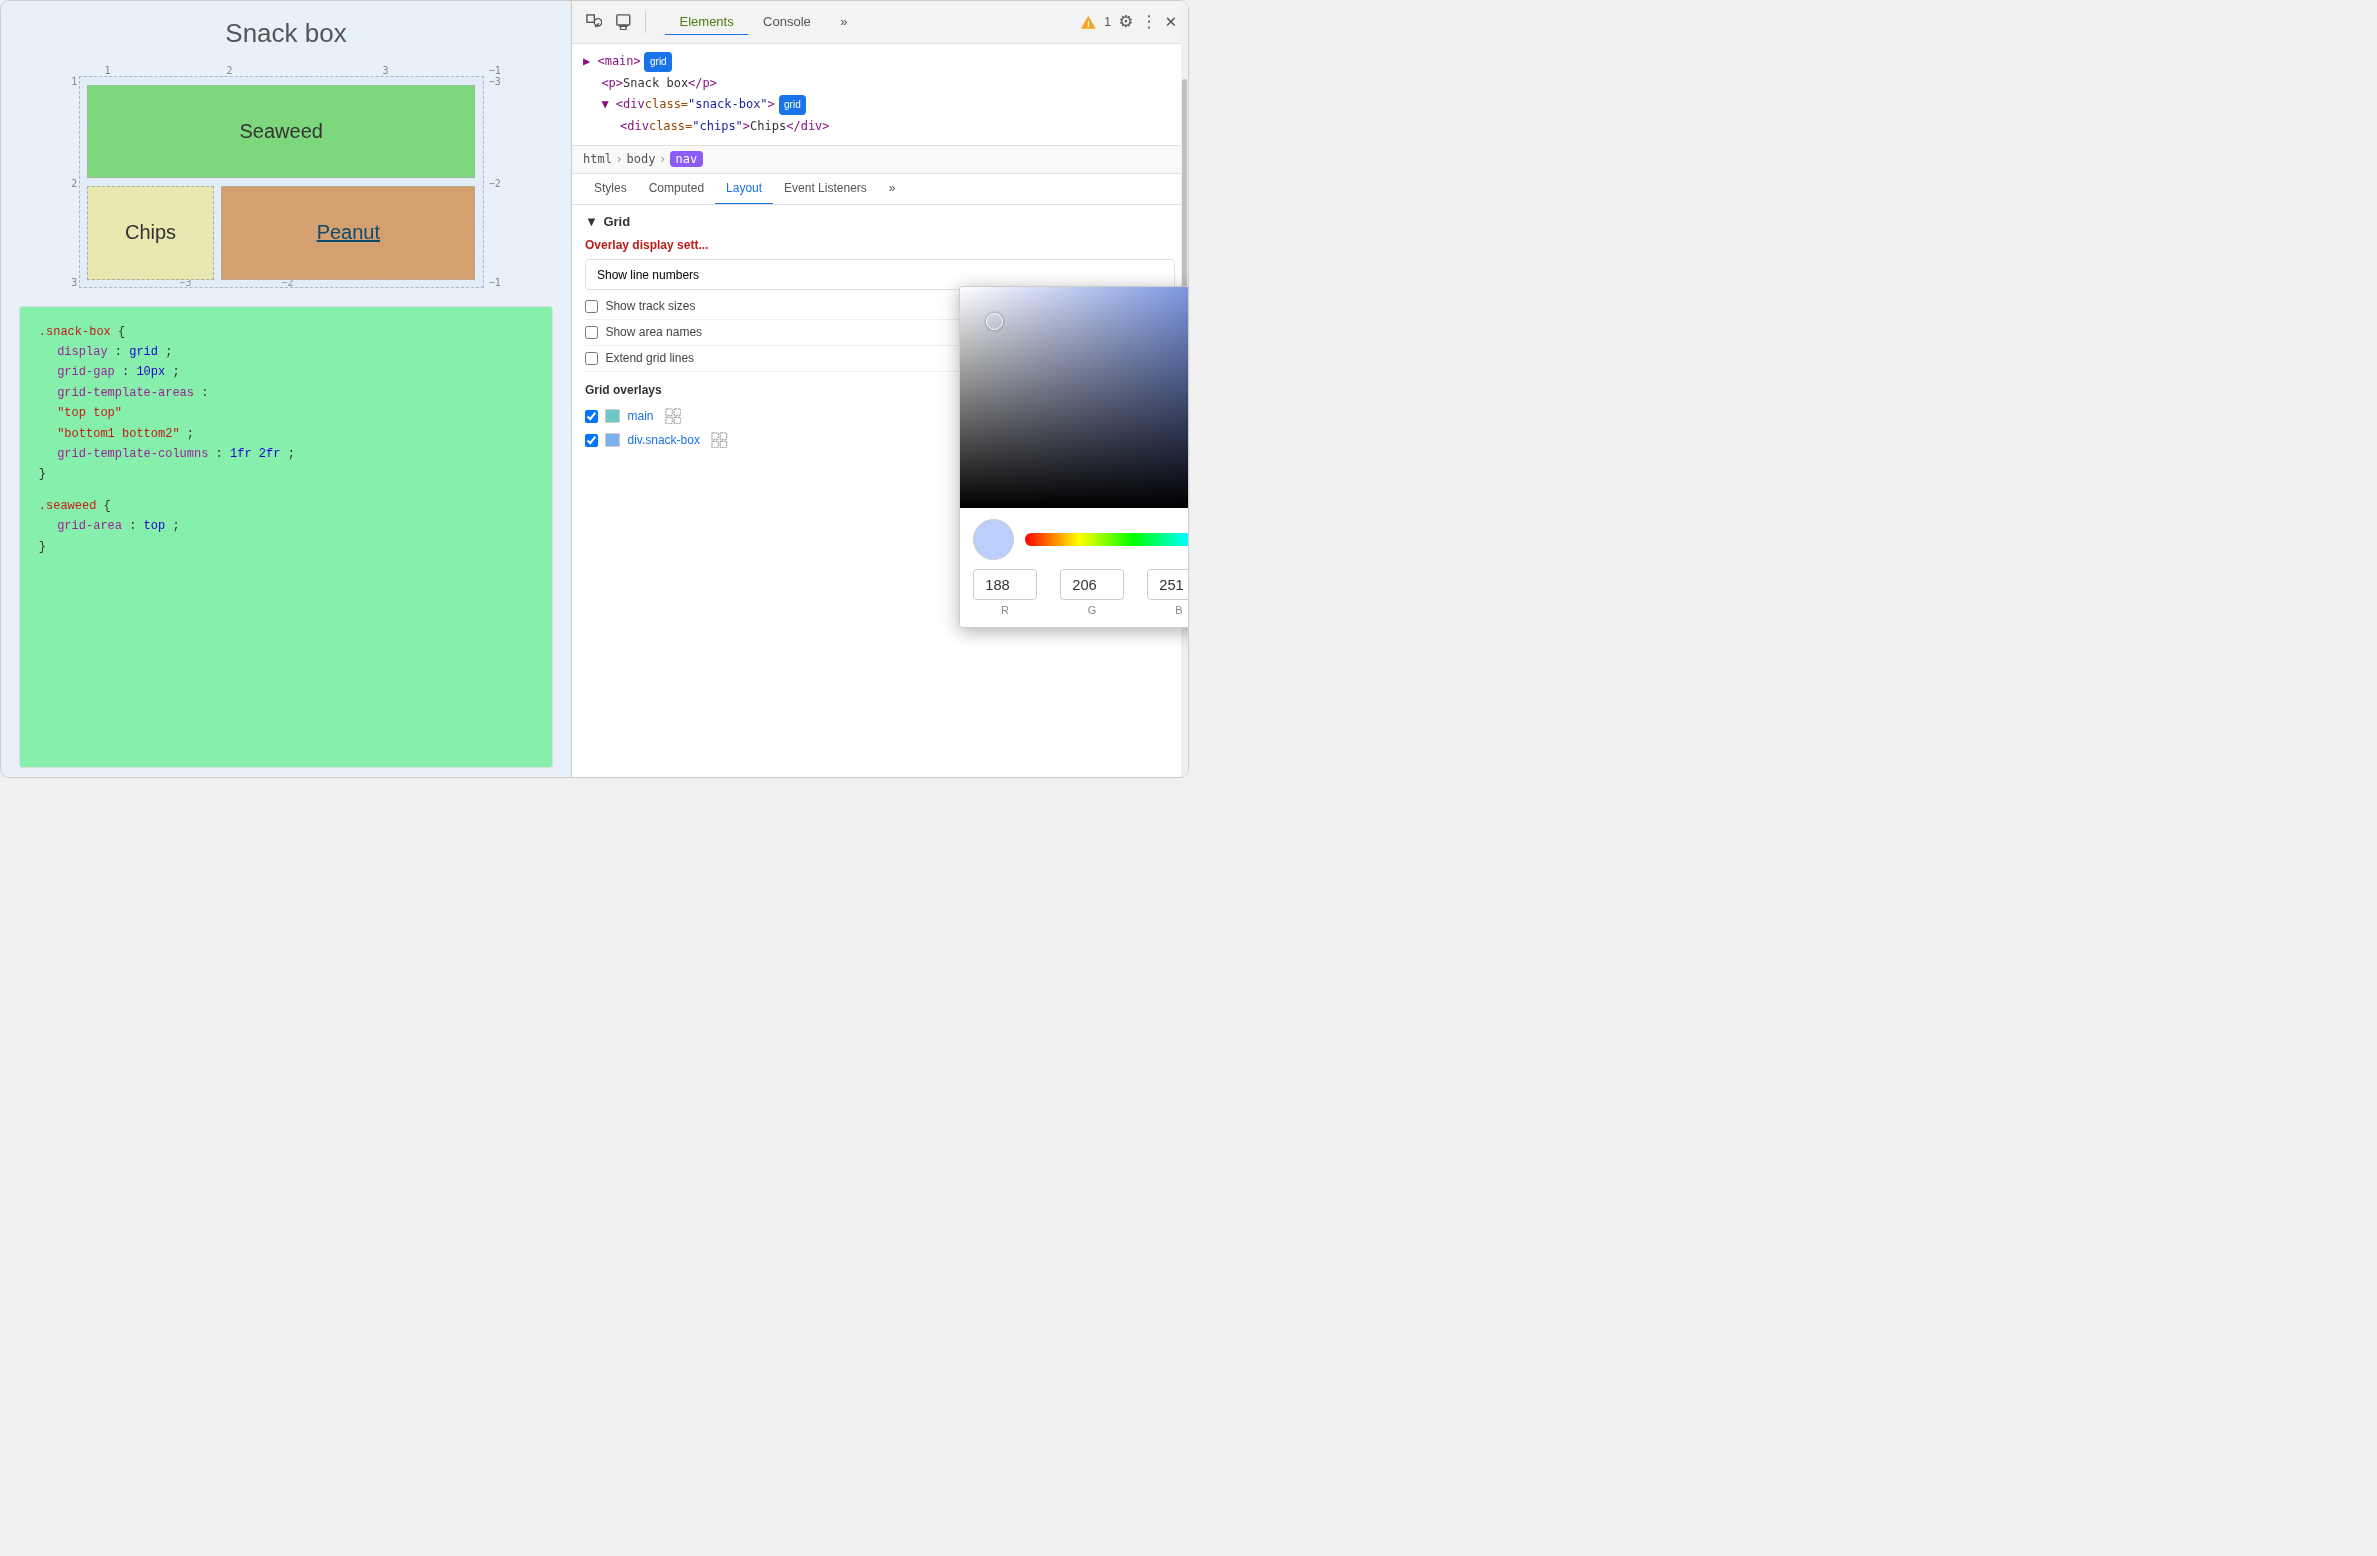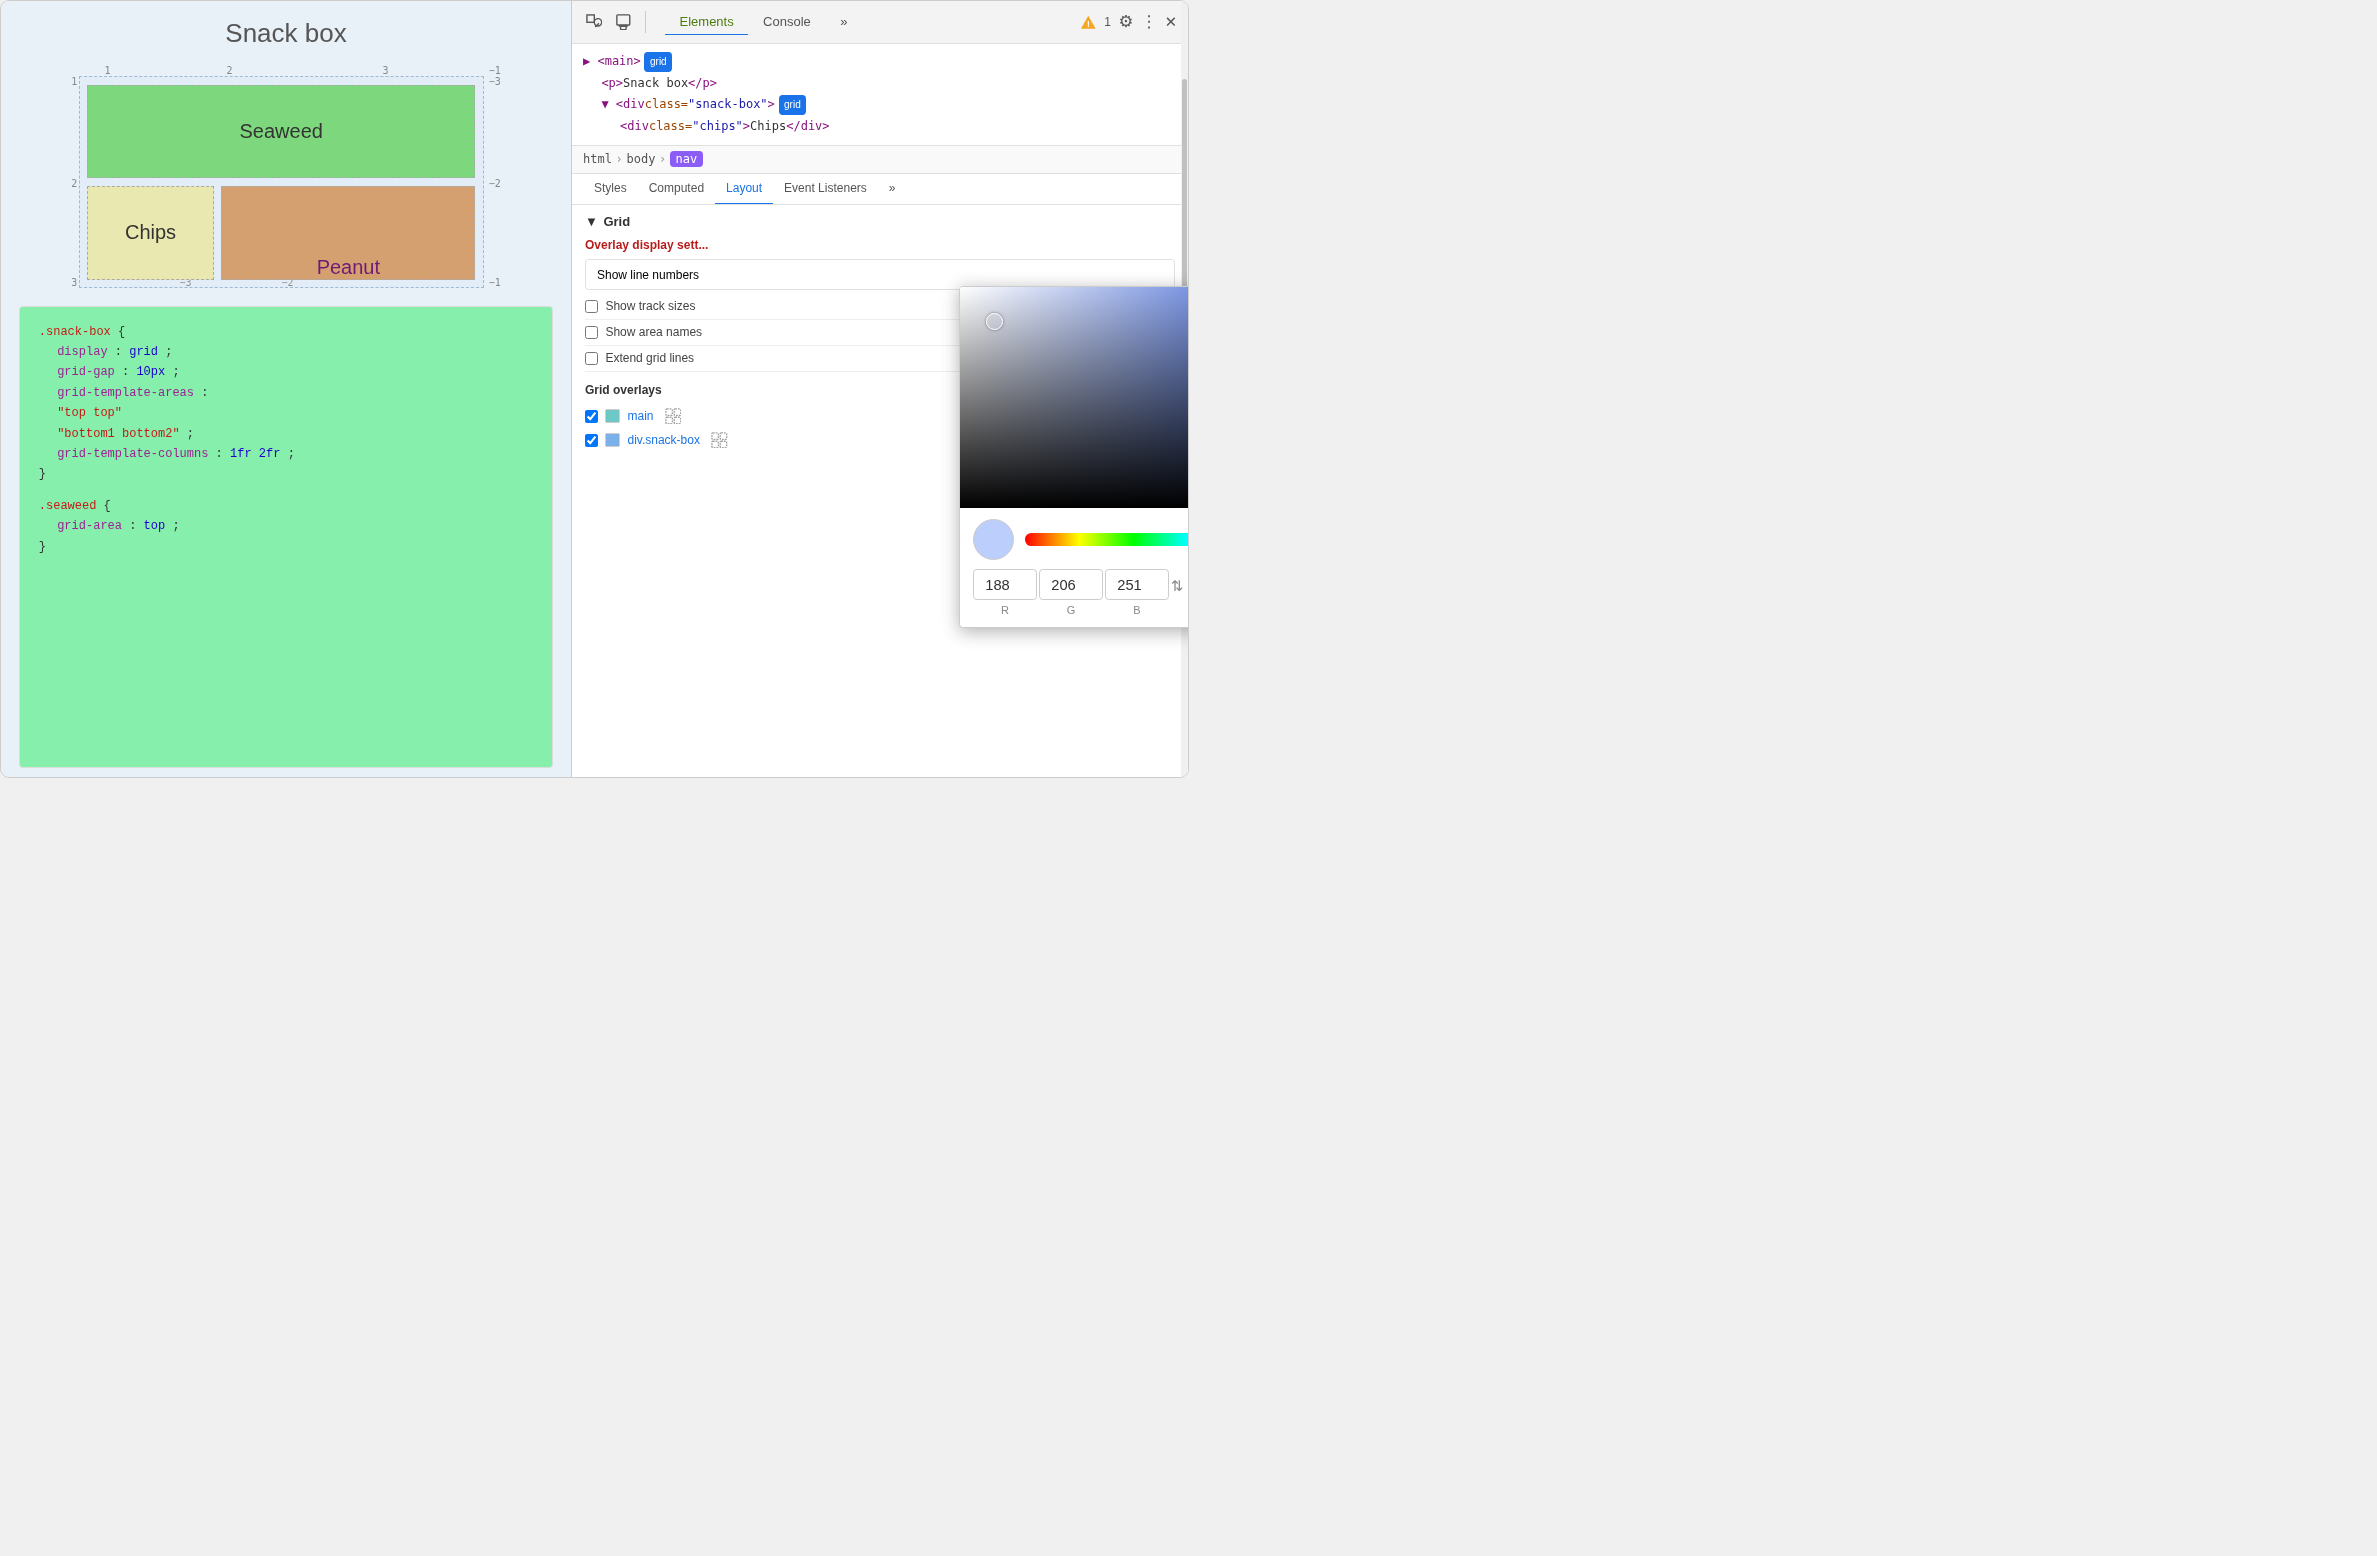--- a/index.html
+++ b/index.html
@@ -74,25 +74,26 @@
       justify-content: center;
       font-size: 20px;
       color: #333;
       border: 1.8px dashed #aaa;
     }
 
     .cell-peanut {
       grid-area: bottom2;
       background: #d4a070;
       display: flex;
-      align-items: flex-end;
+      align-items: center;
       justify-content: center;
       font-size: 20px;
-      color: #701a75;
+      color: #0c4a6e;
       border: 1.8px dashed #aaa;
+      text-decoration: underline;
     }
 
     .num {
       position: absolute;
       font-size: 10px;
       color: #888;
       font-family: monospace;
     }
 
     
@@ -423,21 +424,21 @@
       width: 18.4px;
       height: 18.4px;
       background: #1a47cc;
       border: 1.8px solid white;
       border-radius: 50%;
       box-shadow: 0 0 2.8px rgba(0,0,0,0.4);
     }
 
     .rgb-inputs {
       display: flex;
-      gap: 2px;
+      gap: 23px;
     }
 
     .rgb-input-group {
       display: flex;
       flex-direction: column;
       align-items: center;
       gap: 3.7px;
     }
 
     .rgb-input {

